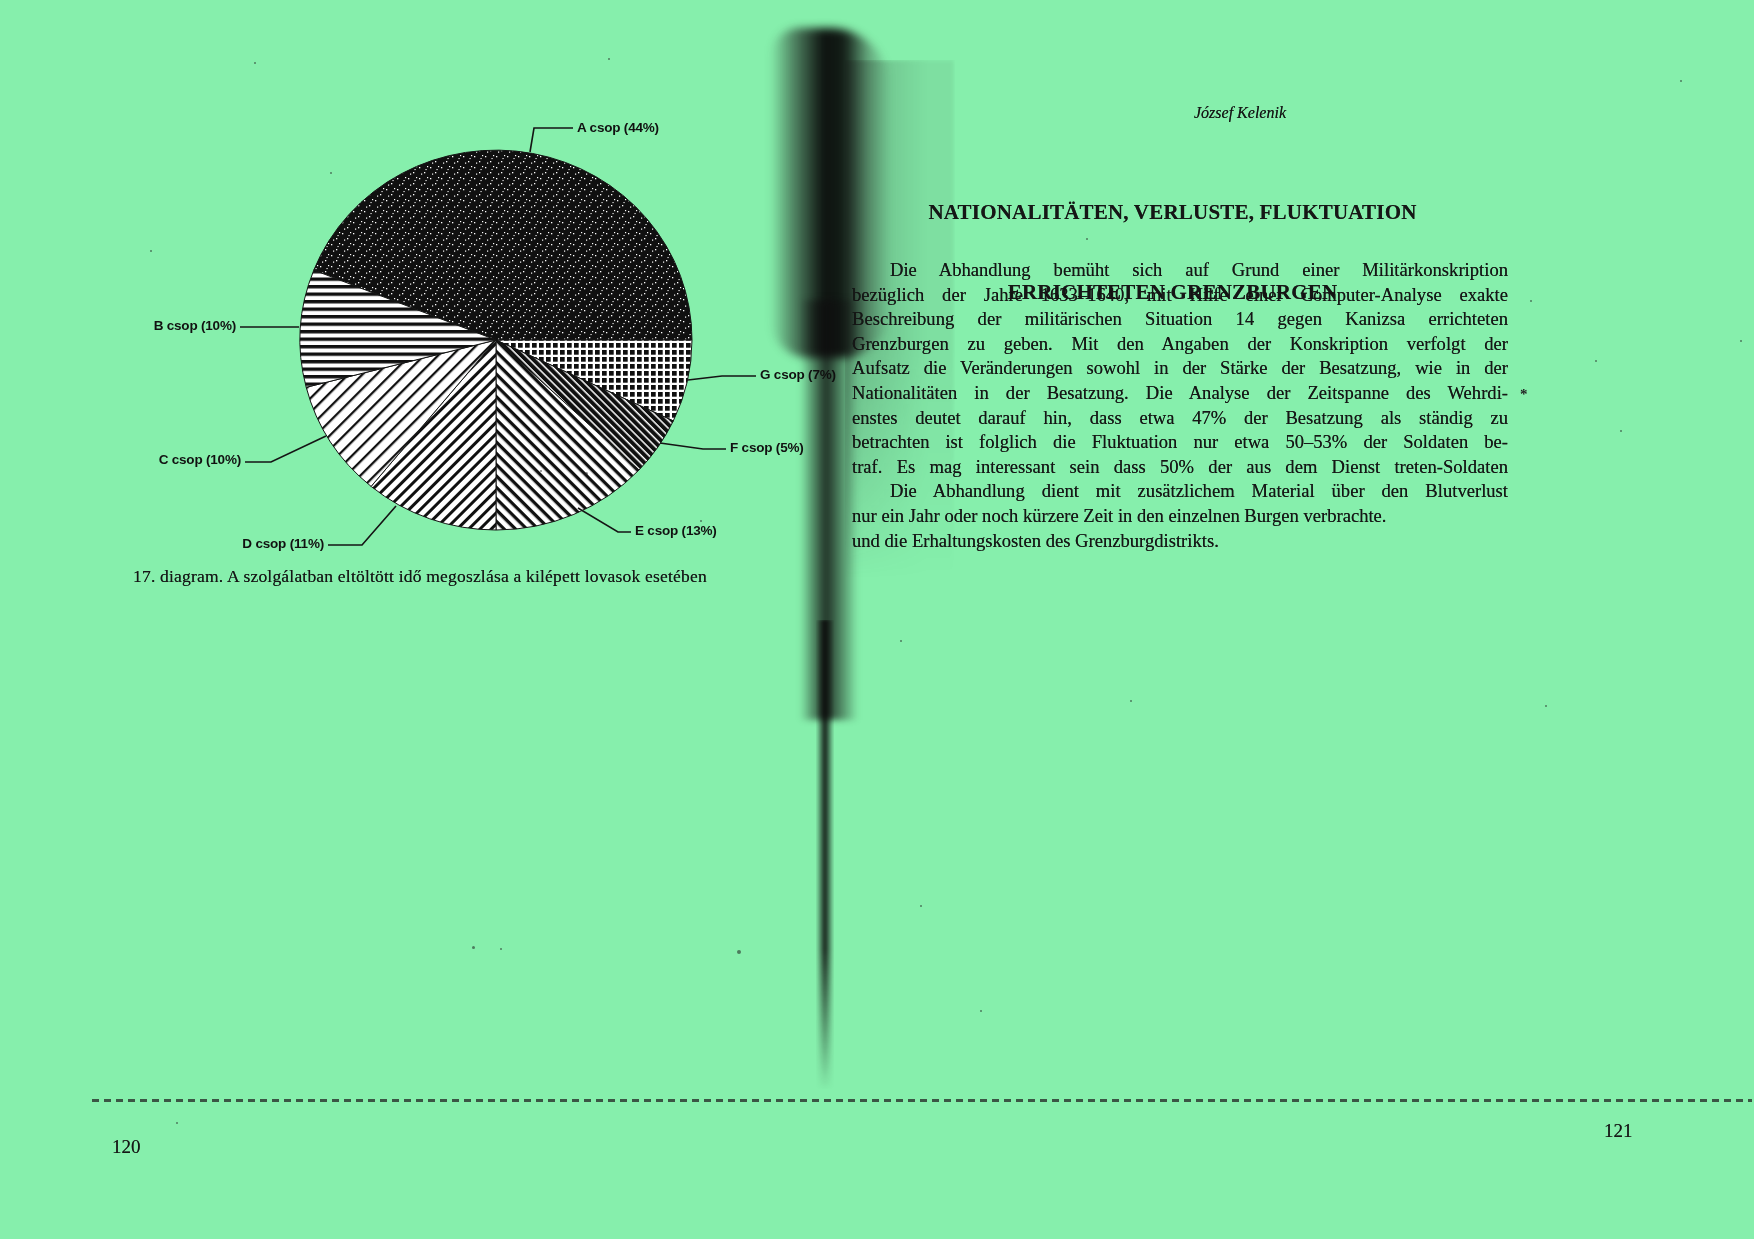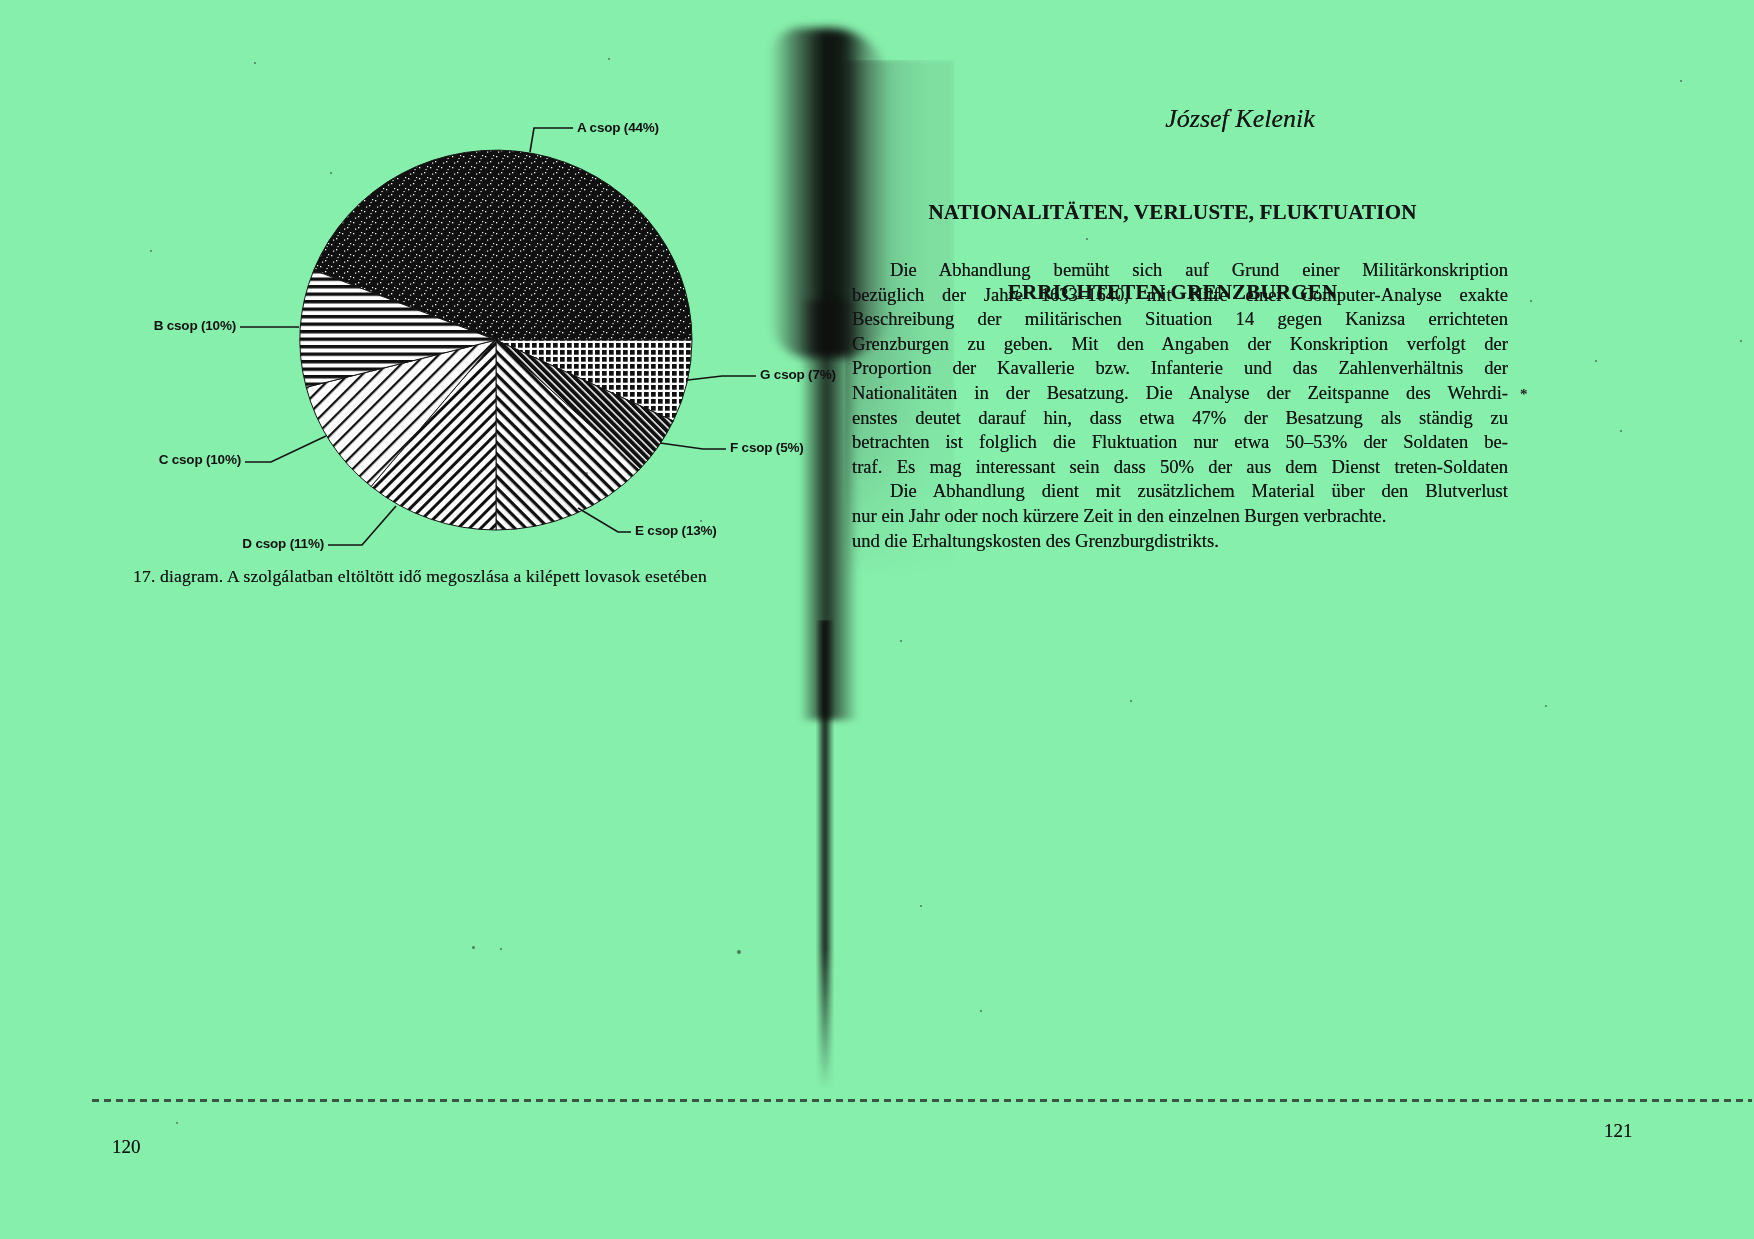--- a/index.html
+++ b/index.html
@@ -29,21 +29,21 @@
     -webkit-mask-image:linear-gradient(180deg,#000 0%,#000 55%,transparent 100%);
             mask-image:linear-gradient(180deg,#000 0%,#000 55%,transparent 100%);}
   #gutter-mid{left:800px;top:300px;width:58px;height:420px;filter:blur(3px);
     background:linear-gradient(90deg,rgba(0,0,0,0),rgba(15,15,15,.85) 45%,rgba(0,0,0,0));}
   #gutter-line{left:816px;top:620px;width:18px;height:470px;filter:blur(1.5px);
     background:linear-gradient(90deg,rgba(0,0,0,0),rgba(10,10,10,.9) 50%,rgba(0,0,0,0));
     -webkit-mask-image:linear-gradient(180deg,#000 0%,#000 70%,transparent 100%);
             mask-image:linear-gradient(180deg,#000 0%,#000 70%,transparent 100%);}
   
   #author{position:absolute;left:1060px;top:104px;width:360px;text-align:center;
-          font-style:italic;font-size:26px;text-shadow:0 0 0.5px rgba(0,0,0,.7);}
+          font-style:italic;font-size:16px;text-shadow:0 0 0.5px rgba(0,0,0,.7);}
   #article-title{position:absolute;left:850px;top:146px;width:645px;text-align:center;
           font-weight:700;font-size:21px;line-height:26.5px;letter-spacing:0.2px;
           white-space:pre-wrap;text-shadow:0 0 0.5px rgba(0,0,0,.6);}
   #article-body{position:absolute;left:852px;top:258px;width:656px;
           font-size:18.6px;line-height:24.6px;text-shadow:0 0 0.45px rgba(0,0,0,.7);}
   .tline{text-align:justify;text-align-last:justify;white-space:normal;}
   .tline.last{text-align-last:left;}
   .tline.indent{text-indent:38px;}
   #marginal-mark{position:absolute;left:1520px;top:386px;font-size:15px;font-weight:700;}
   
@@ -135,21 +135,21 @@
   <div id="article-title">
     <div>NATIONALITÄTEN, VERLUSTE, FLUKTUATION</div>
     <div>ERRICHTETEN GRENZBURGEN</div>
   </div>
 
   <div id="article-body">
     <div class="tline indent">Die Abhandlung bemüht sich auf Grund einer Militärkonskription</div>
     <div class="tline">bezüglich der Jahre 1633–1640, mit Hilfe einer Computer-Analyse exakte</div>
     <div class="tline">Beschreibung der militärischen Situation 14 gegen Kanizsa errichteten</div>
     <div class="tline">Grenzburgen zu geben. Mit den Angaben der Konskription verfolgt der</div>
-    <div class="tline">Proportion der Kavallerie bzw. Infanterie und das Zahlenverhältnis der</div>
+    <div class="tline">Aufsatz die Veränderungen sowohl in der Stärke der Besatzung, wie in der</div>
     <div class="tline">Nationalitäten in der Besatzung. Die Analyse der Zeitspanne des Wehrdi-</div>
     <div class="tline">enstes deutet darauf hin, dass etwa 47% der Besatzung als ständig zu</div>
     <div class="tline">betrachten ist folglich die Fluktuation nur etwa 50–53% der Soldaten be-</div>
     <div class="tline">traf. Es mag interessant sein dass 50% der aus dem Dienst treten-Soldaten</div>
     <div class="tline indent">Die Abhandlung dient mit zusätzlichem Material über den Blutverlust</div>
     <div class="tline last">nur ein Jahr oder noch kürzere Zeit in den einzelnen Burgen verbrachte.</div>
     <div class="tline last">und die Erhaltungskosten des Grenzburgdistrikts.</div>
   </div>
 
   <div id="marginal-mark" class="stray">*</div>

